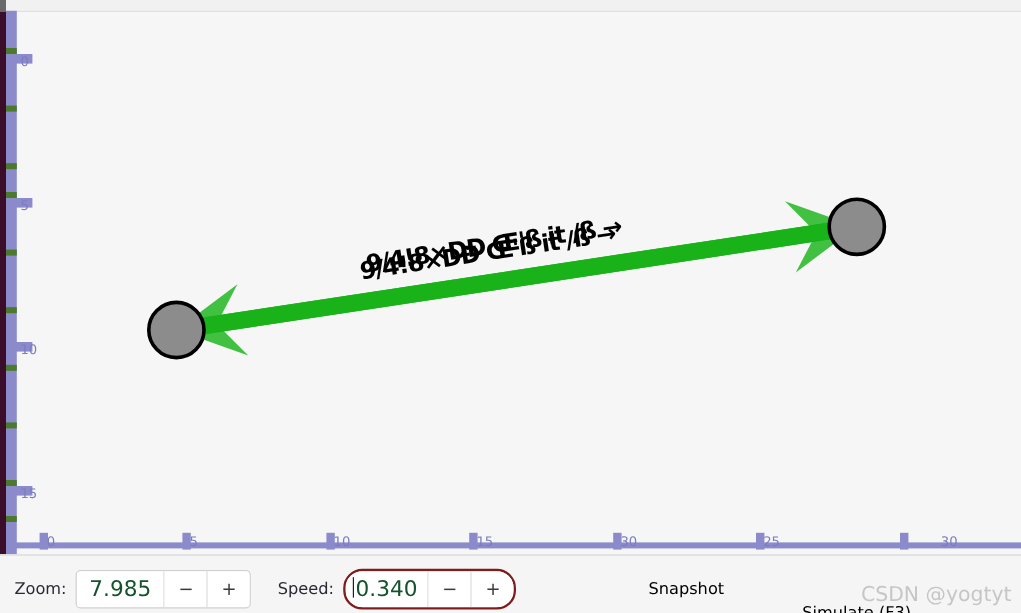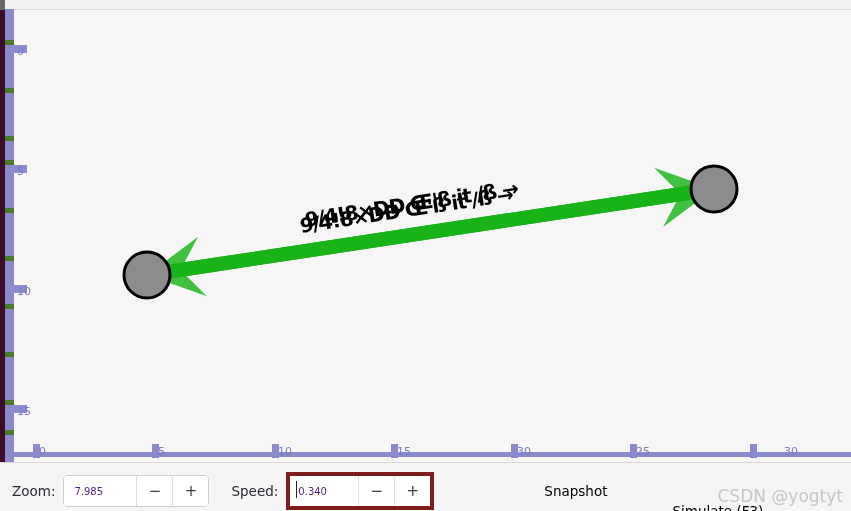--- a/index.html
+++ b/index.html
@@ -154,30 +154,30 @@
     display: flex;
     align-items: stretch;
     height: 30px;
     border: 1px solid #cfcfcf;
     border-radius: 4px;
     background: #ffffff;
     overflow: hidden;
     margin-right: 22px;
   }
   .spinbox.focused {
-    border: 4px solid #7f1d1d;
-    border-radius: 0;
+    border: 2px solid #7f1d1d;
+    border-radius: 16px;
   }
   .spin-value {
     width: 62px;
     display: flex;
     align-items: center;
     padding-left: 10px;
-    font-size: 10px;
-    color: #4c1d95;
+    font-size: 18px;
+    color: #14532d;
     background: #ffffff;
     position: relative;
   }
   .spinbox.focused .spin-value {
     width: 60px;
     padding-left: 8px;
   }
   .caret {
     position: absolute;
     left: 6px;

